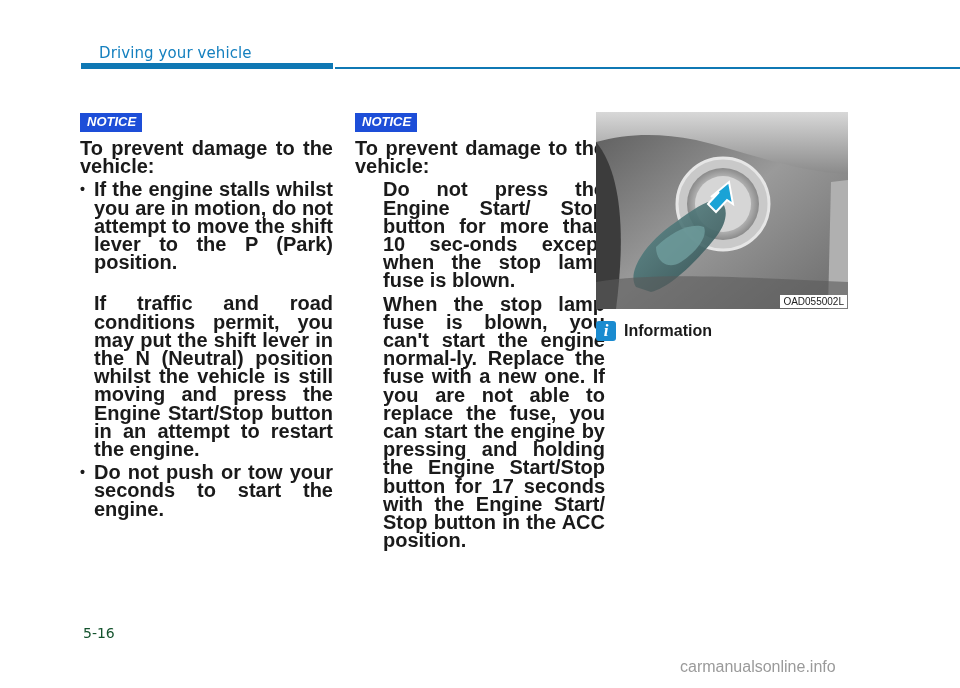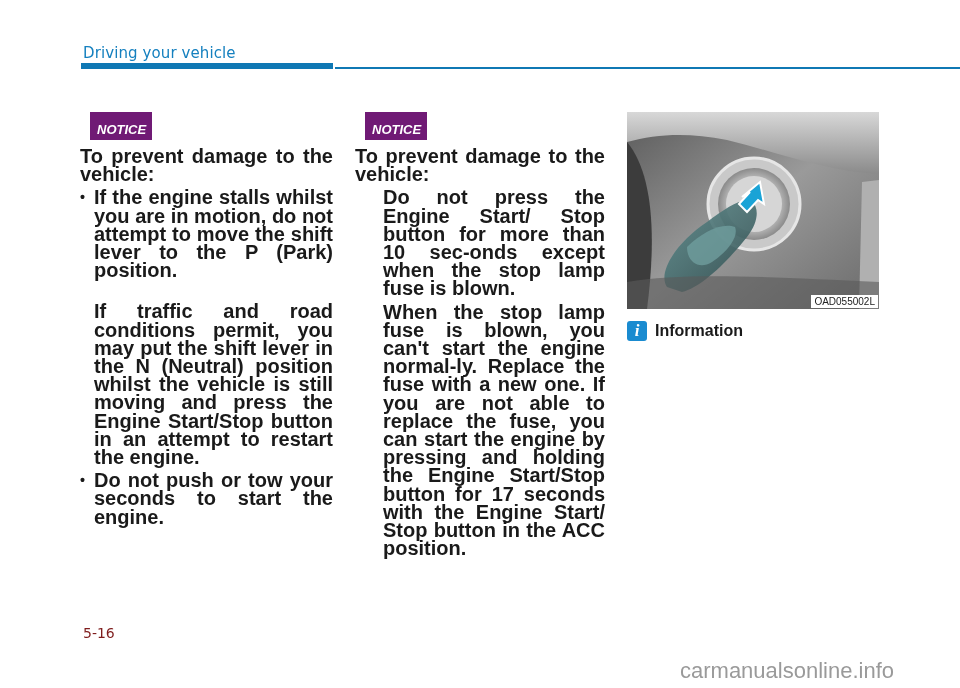--- a/index.html
+++ b/index.html
@@ -1,39 +1,39 @@
 <!DOCTYPE html>
 <html><head>
 <meta charset="utf-8">
 <style>
   html, body { margin:0; padding:0; }
   body { width:960px; height:688px; background:#ffffff; position:relative; overflow:hidden; font-family:"Liberation Sans", sans-serif; color:#1a1a1a; }
-  .section-title { position:absolute; left:83px; top:44px; font-family:"DejaVu Sans", sans-serif; font-size:15px; color:#1580bf; letter-spacing:0.1px; }
+  .section-title { position:absolute; left:99px; top:44px; font-family:"DejaVu Sans", sans-serif; font-size:15px; color:#1580bf; letter-spacing:0.1px; }
   .bar-thick { position:absolute; left:81px; top:63px; width:252px; height:6px; background:#0f78b4; }
   .bar-thin { position:absolute; left:335px; top:67px; width:625px; height:2px; background:#0f78b4; }
   .col { position:absolute; top:112px; width:253px; }
   .col1 { left:80px; }
   .col2 { left:355px; width:250px; }
-  .col3 { left:627px; width:252px; top:112px; }
-  .notice-badge { display:inline-block; background:#701a75; color:#ffffff; font-weight:bold; font-style:italic; font-size:13px; padding:10px 6px 2px 7px; line-height:16px; margin-left:10px; }
+  .col3 { left:596px; width:252px; top:112px; }
+  .notice-badge { display:inline-block; background:#1d4ed8; color:#ffffff; font-weight:bold; font-style:italic; font-size:13px; padding:1px 6px 2px 7px; line-height:16px; margin-left:0; }
   .p { font-weight:bold; font-size:20px; line-height:18.2px; margin:0; text-align:justify; }
   .p + .p { margin-top:5px;margin-left:28px; }
   .heading { margin-top:7px; }
   .bullet { display:flex; margin-top:5px; }
   .bullet .dot { width:14px; flex:0 0 14px; font-weight:bold; font-size:14.3px; line-height:18.2px; }
   .bullet .txt { flex:1; }
   .indent { padding-left:14px; margin-top:23px; }
   .figure { position:relative; width:252px; height:197px; background:#7a7a7a; overflow:hidden; }
   .fig-code { position:absolute; right:1px; bottom:1px; background:#ffffff; font-size:10px; padding:1px 3px; color:#222; }
   .info-head { display:flex; align-items:center; margin-top:12px; }
   .info-icon { width:20px; height:20px; background:#1a8bd0; border-radius:3px; color:#ffffff; font-family:"Liberation Serif", serif; font-weight:bold; font-style:italic; font-size:17px; display:flex; align-items:center; justify-content:center; margin-right:8px; }
   .info-title { font-weight:bold; font-size:16px; color:#1a1a1a; }
   .info-body { font-family:"Liberation Serif", serif; font-weight:bold; font-size:14.3px; line-height:18.4px; margin-top:7px; text-align:justify; }
-  .page-num { position:absolute; left:83px; top:625px; font-family:"DejaVu Sans", sans-serif; font-size:14px; color:#7f1d1d;text-align:right; }
-  .watermark { position:absolute; left:680px; top:658px; font-family:"Liberation Sans", sans-serif; font-size:22px; color:#9a9a9a; }
+  .page-num { position:absolute; left:83px; top:625px; font-family:"DejaVu Sans", sans-serif; font-size:14px; color:#14532d;text-align:right; }
+  .watermark { position:absolute; left:680px; top:658px; font-family:"Liberation Sans", sans-serif; font-size:16px; color:#9a9a9a; }
 </style>
 </head>
 <body>
 
 <div class="section-title">Driving your vehicle</div>
 <div class="bar-thick"></div>
 <div class="bar-thin"></div>
 
 <div class="col col1">
   <span class="notice-badge">NOTICE</span>

